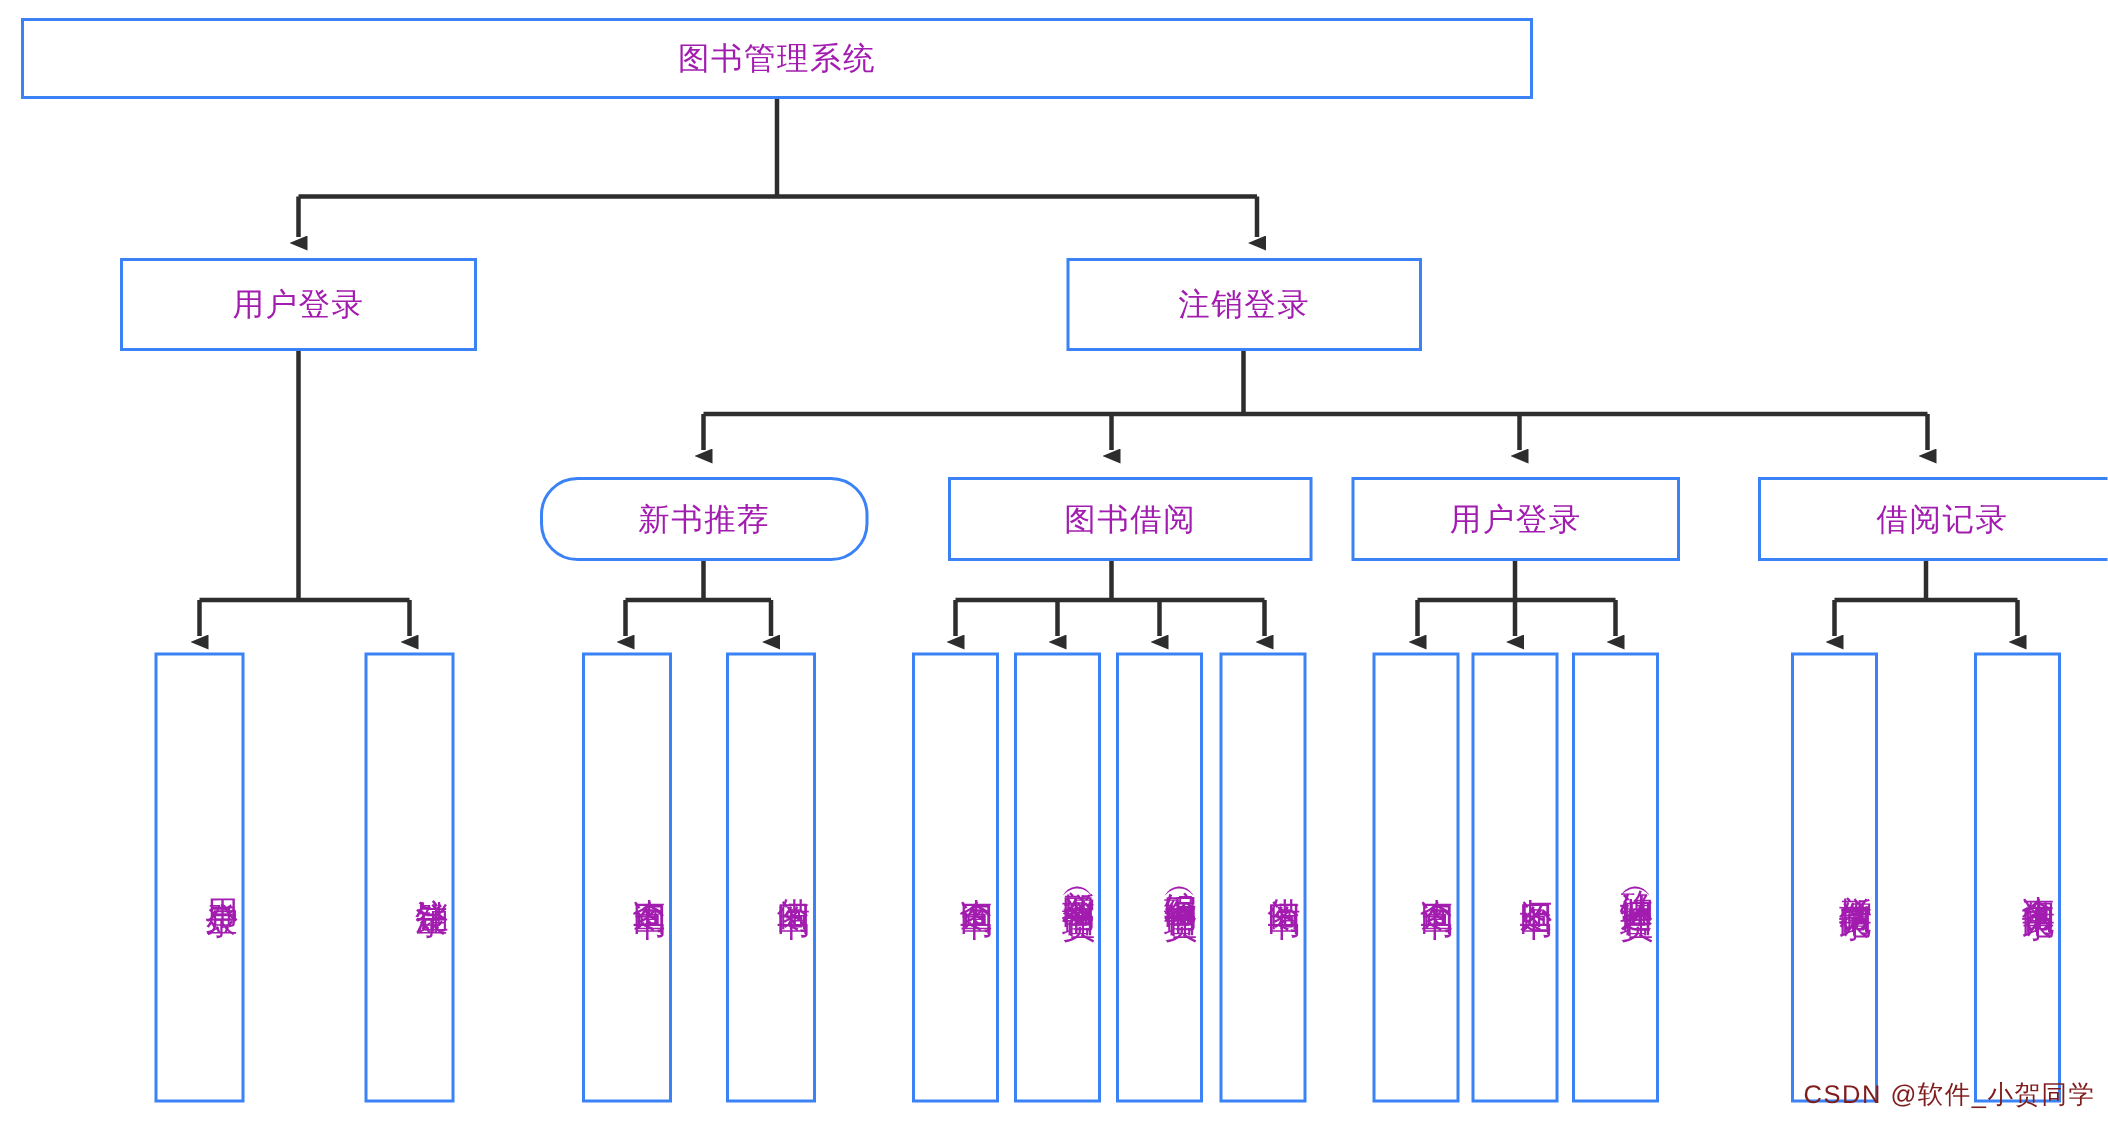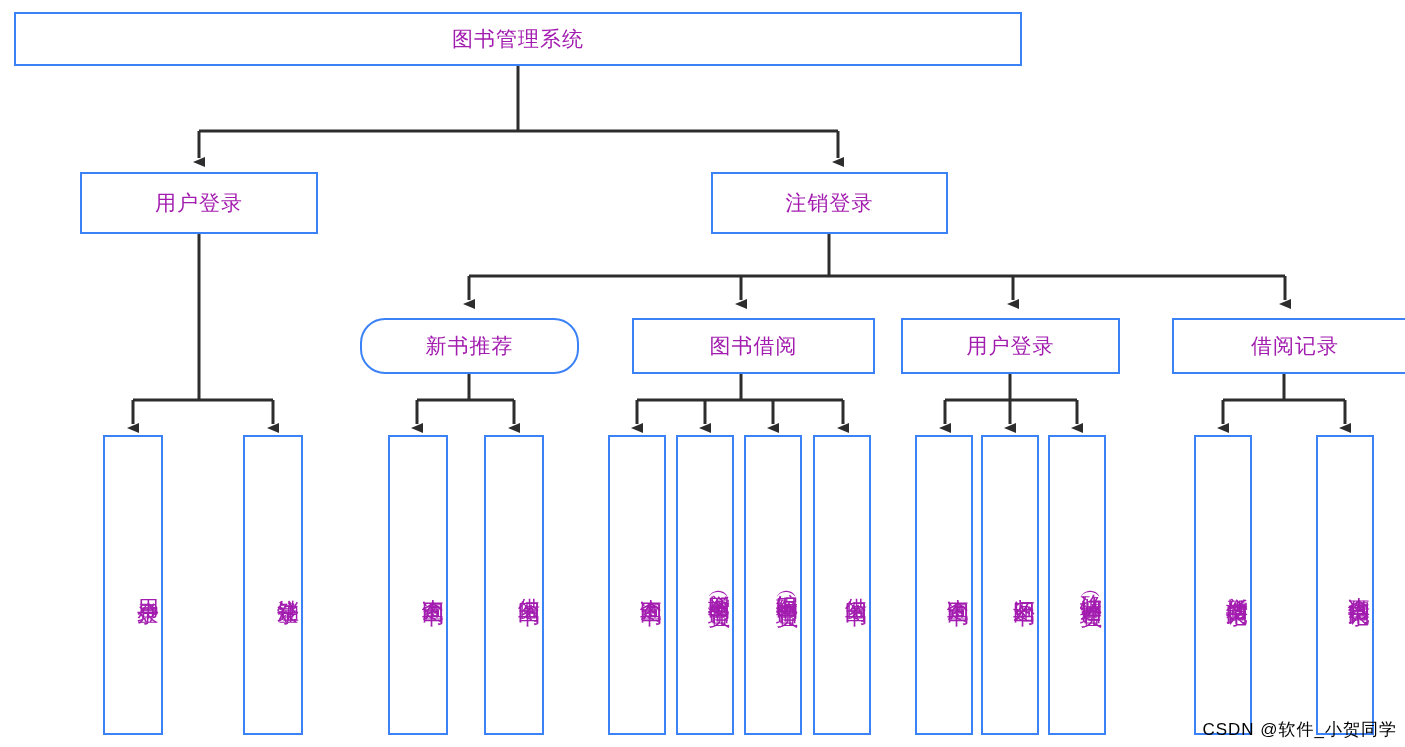--- a/index.html
+++ b/index.html
@@ -24,21 +24,21 @@
     padding:6px 0;
     align-items:flex-start;justify-content:center;
   }
   .node.v .vtext{
     writing-mode:vertical-rl;text-orientation:upright;
     display:block;text-align:left;
   }
   svg.links{position:absolute;left:0;top:0;width:1405px;height:747px;pointer-events:none;}
   .watermark{
     position:absolute;right:8px;bottom:6px;
-    font-size:17px;color:#000000;letter-spacing:1px;
+    font-size:17px;color:#7f1d1d;letter-spacing:1px;
     white-space:nowrap;
   }
 </style>
 </head>
 <body>
 
 <div id="canvas">
 
   <svg class="links" viewBox="0 0 1405 747" xmlns="http://www.w3.org/2000/svg">
     <defs>

